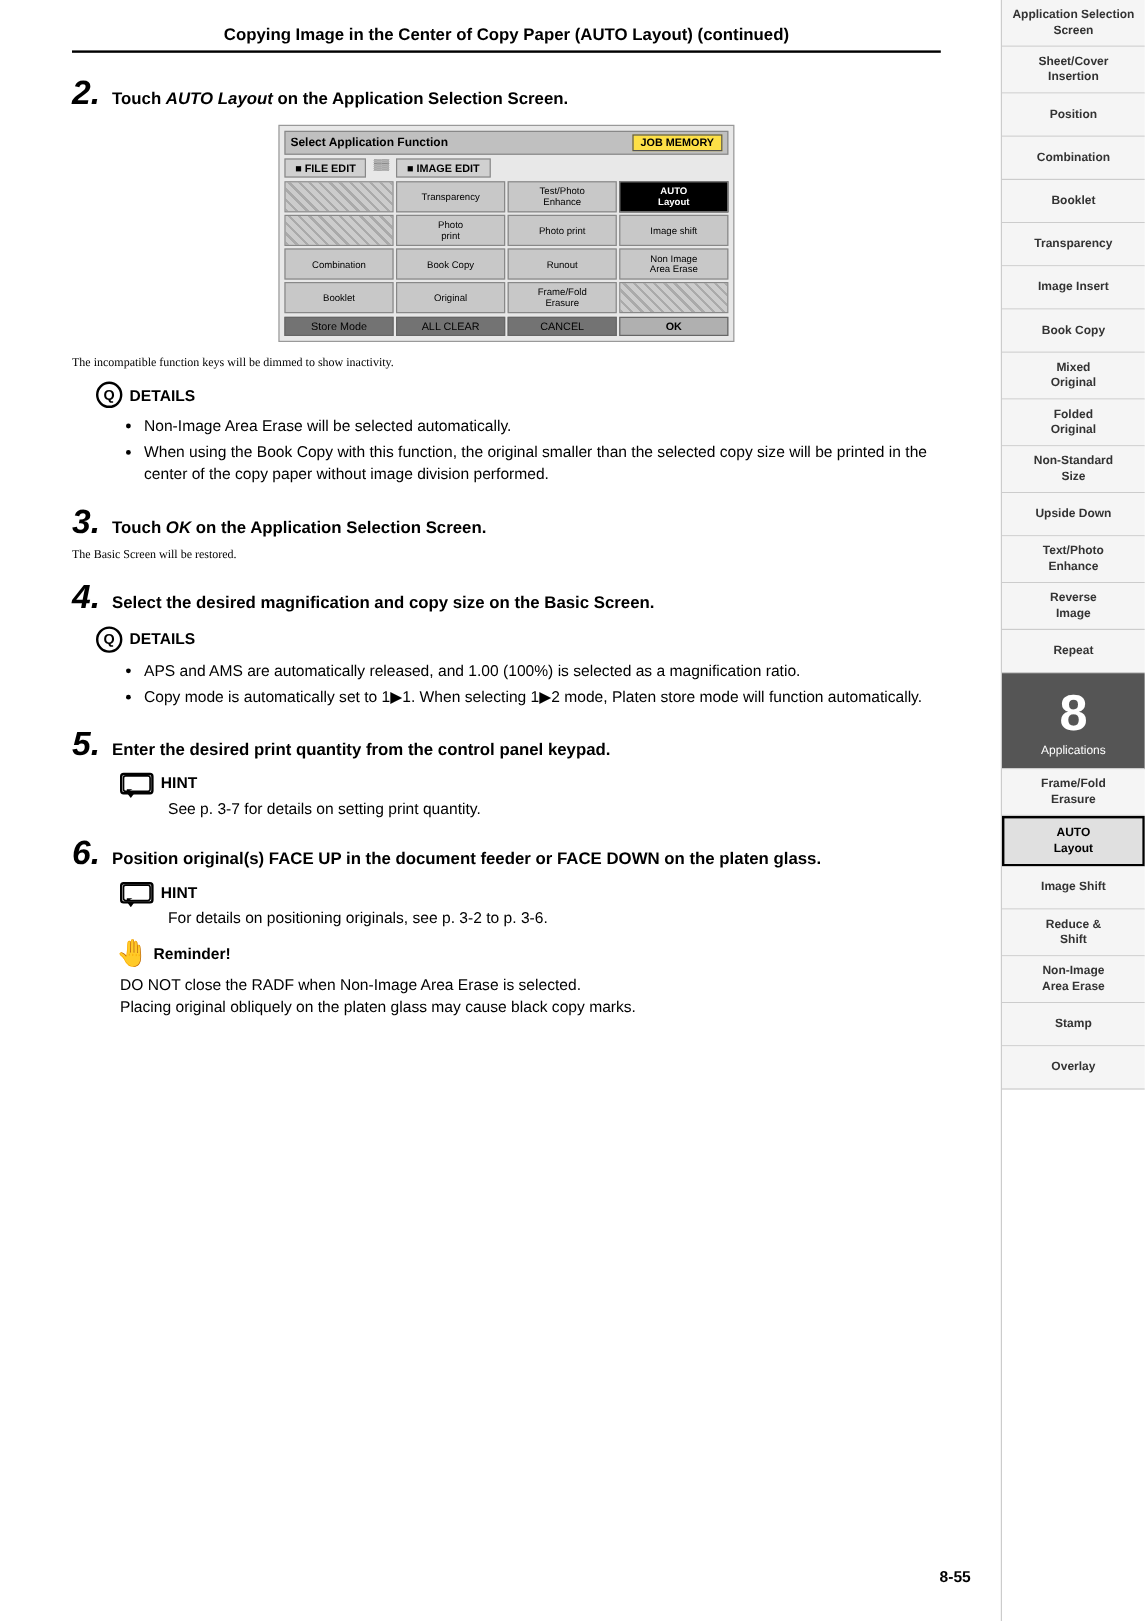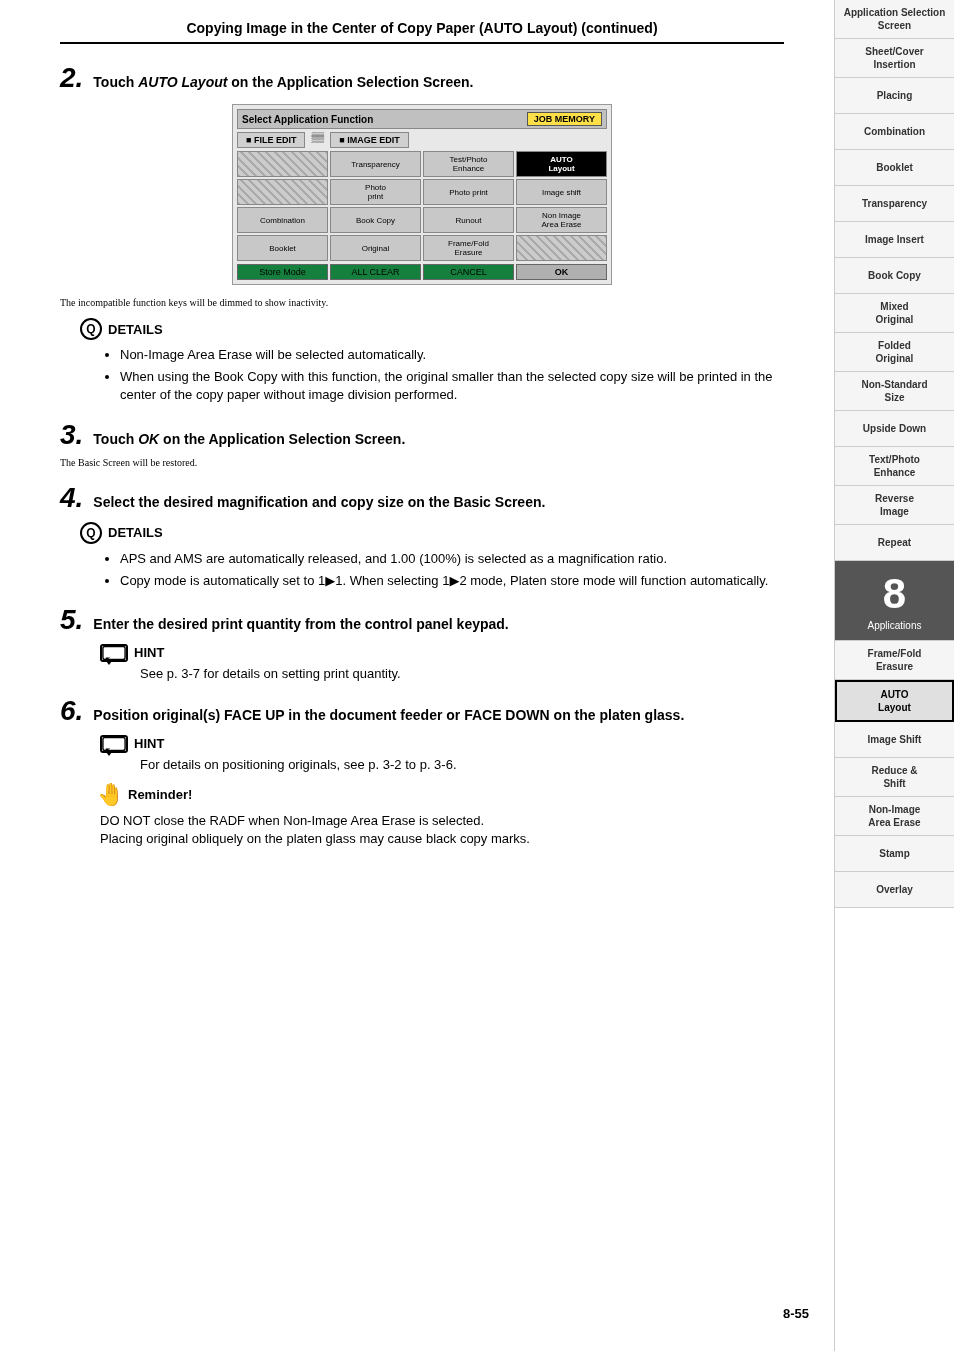--- a/index.html
+++ b/index.html
@@ -127,21 +127,21 @@
         #ccc 2px,
         #ccc 6px
       );
     }
     .app-sel-bottom {
       display: flex;
       gap: 2px;
       justify-content: space-between;
     }
     .app-sel-btn {
-      background: #15803d;
+      background: #737373;
       border: 1px solid #666;
       padding: 2px 8px;
       font-size: 9px;
       text-align: center;
       flex: 1;
     }
     .app-sel-btn.ok {
       background: #b0b0b0;
       font-weight: bold;
     }
@@ -317,21 +317,21 @@
 
 <div class="sidebar">
   <div class="sidebar-item">
     <span>Application
 Selection Screen</span>
   </div>
   <div class="sidebar-item">
     <span>Sheet/Cover<br>Insertion</span>
   </div>
   <div class="sidebar-item">
-    <span>Placing</span>
+    <span>Position</span>
   </div>
   <div class="sidebar-item">
     <span>Combination</span>
   </div>
   <div class="sidebar-item">
     <span>Booklet</span>
   </div>
   <div class="sidebar-item">
     <span>Transparency</span>
   </div>

